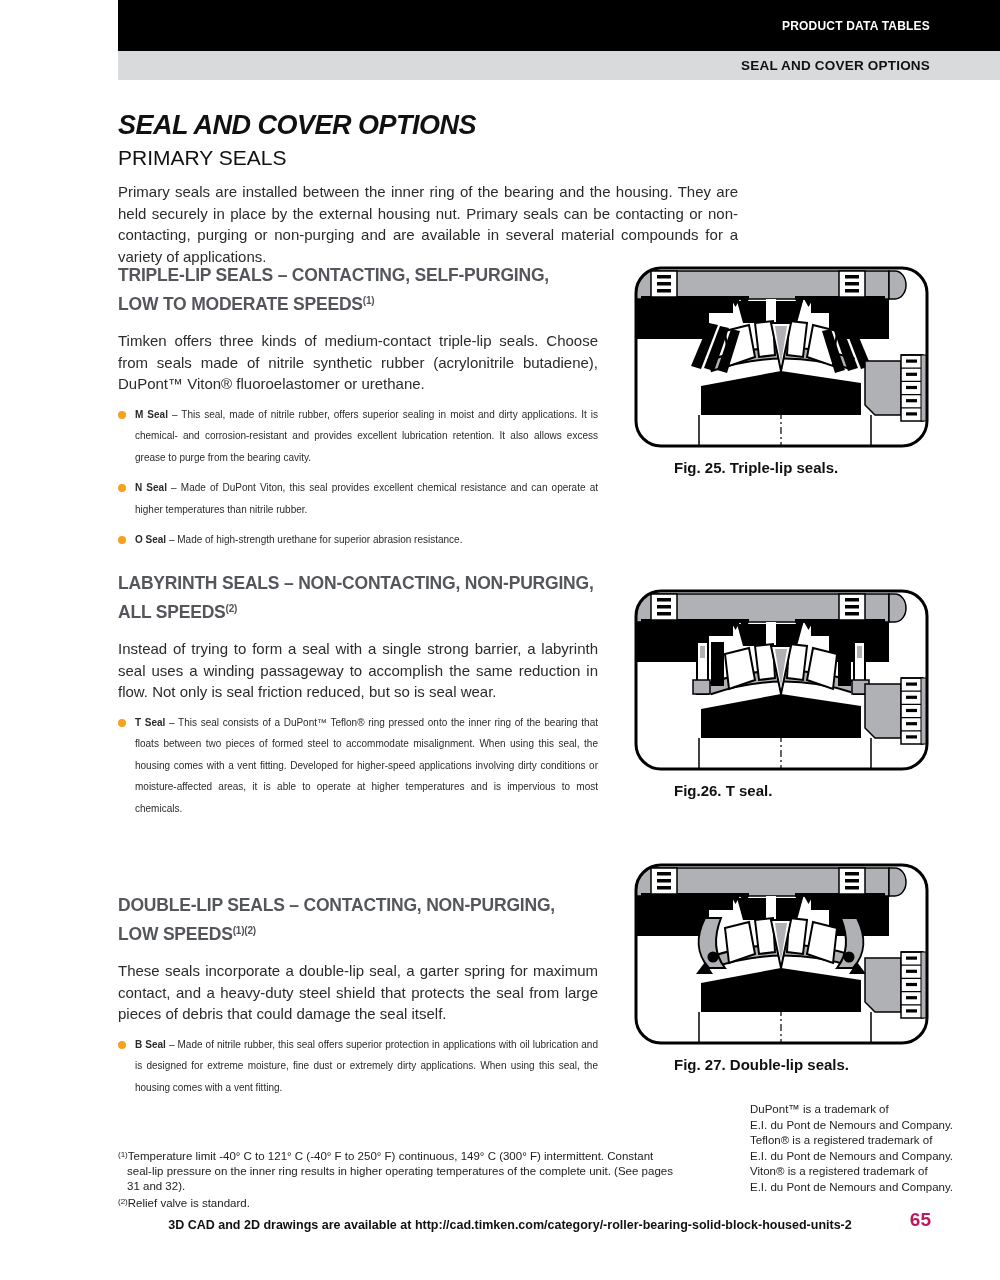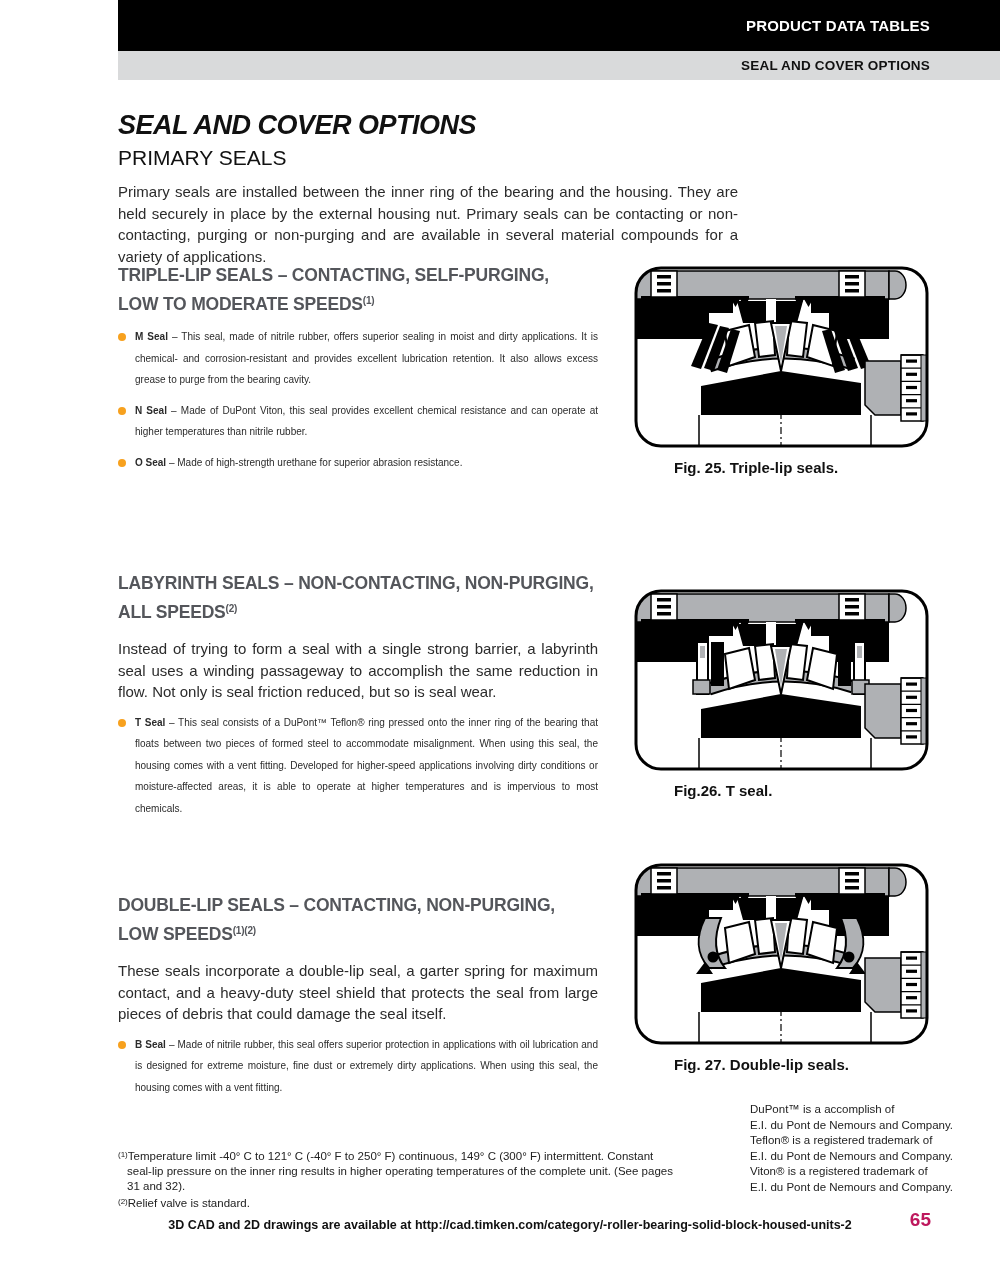--- a/index.html
+++ b/index.html
@@ -3,21 +3,21 @@
 <meta charset="utf-8">
 <style>
   * { margin:0; padding:0; box-sizing:border-box; }
   html,body { width:1000px; height:1280px; background:#fff;
     font-family:"Liberation Sans", sans-serif; color:#2b2b2b; }
   #page { position:relative; width:1000px; height:1280px; overflow:hidden; background:#fff; }
 
   
   .band-black { position:absolute; left:118px; top:0; width:882px; height:51px;
     background:#000; display:flex; align-items:center; justify-content:flex-end; padding-right:70px; }
-  .band-black span { color:#fff; font-weight:bold; font-size:15px; letter-spacing:.2px; }
+  .band-black span { color:#fff; font-weight:bold; font-size:12px; letter-spacing:.2px; }
   .band-gray { position:absolute; left:118px; top:51px; width:882px; height:29px;
     background:#d9dadb; display:flex; align-items:center; justify-content:flex-end; padding-right:70px; }
   .band-gray span { color:#111; font-weight:bold; font-size:13.5px; letter-spacing:.2px; }
 
   .title { position:absolute; left:118px; top:110px; font-style:italic; font-weight:bold;
     font-size:27px; color:#111; letter-spacing:-.5px; }
   .subtitle { position:absolute; left:118px; top:146px; font-weight:normal; font-size:21px; color:#111; }
   .intro { position:absolute; left:118px; top:181px; width:620px; font-size:15px;
     line-height:21.5px; text-align:justify; }
 
@@ -59,20 +59,21 @@
     <span>SEAL AND COVER OPTIONS</span>
   </div>
 
   <div class="title">SEAL AND COVER OPTIONS</div>
   <div class="subtitle">PRIMARY SEALS</div>
   <p class="intro">Primary seals are installed between the inner ring of the bearing and the housing. They are held securely in place by the external housing nut. Primary seals can be contacting or non-contacting, purging or non-purging and are available in several material compounds for a variety of applications.</p>
 
   <div id="sections-root">
       <div class="section" style="top: 262px;">
         <h3 class="sec-h"><span>TRIPLE-LIP SEALS – CONTACTING, SELF-PURGING,</span><br><span>LOW TO MODERATE SPEEDS</span><sup>(1)</sup></h3>
+        <p class="sec-body">Timken offers three kinds of medium-contact triple-lip seals. Choose from seals made of nitrile synthetic rubber (acrylonitrile butadiene), DuPont™ Viton® fluoroelastomer or urethane.</p>
         <ul class="bullets">
           <li><span class="b">M Seal</span> <span>– This seal, made of nitrile rubber, offers superior sealing in moist and dirty applications. It is chemical- and corrosion-resistant and provides excellent lubrication retention. It also allows excess grease to purge from the bearing cavity.</span></li>
           <li><span class="b">N Seal</span> <span>– Made of DuPont Viton, this seal provides excellent chemical resistance and can operate at higher temperatures than nitrile rubber.</span></li>
           <li><span class="b">O Seal</span> <span>– Made of high-strength urethane for superior abrasion resistance.</span></li>
         </ul>
       </div>
       <div class="section" style="top: 570px;">
         <h3 class="sec-h"><span>LABYRINTH SEALS – NON-CONTACTING, NON-PURGING,</span><br><span>ALL SPEEDS</span><sup>(2)</sup></h3>
         <p class="sec-body">Instead of trying to form a seal with a single strong barrier, a labyrinth seal uses a winding passageway to accomplish the same reduction in flow. Not only is seal friction reduced, but so is seal wear.</p>
         <ul class="bullets">
@@ -294,21 +295,21 @@
 </svg></div>
         <figcaption class="fig-caption">Fig. 27. Double-lip seals.</figcaption>
       </figure>
     </div>
 
   <div class="footnotes" id="footnotes-root">
       <p><sup>(1)</sup><span>Temperature limit -40° C to 121° C (-40° F to 250° F) continuous, 149° C (300° F) intermittent. Constant seal-lip pressure on the inner ring results in higher operating temperatures of the complete unit. (See pages 31 and 32).</span></p>
       <p><sup>(2)</sup><span>Relief valve is standard.</span></p>
     </div>
   <div class="trademarks" id="trademarks-root">
-      <div>DuPont™ is a accomplish of</div>
+      <div>DuPont™ is a trademark of</div>
       <div>E.I. du Pont de Nemours and Company.</div>
       <div>Teflon® is a registered trademark of</div>
       <div>E.I. du Pont de Nemours and Company.</div>
       <div>Viton® is a registered trademark of</div>
       <div>E.I. du Pont de Nemours and Company.</div>
     </div>
 
   <div class="footer-line">3D CAD and 2D drawings are available at http://cad.timken.com/category/-roller-bearing-solid-block-housed-units-2</div>
   <div class="page-num">65</div>
 </div>

